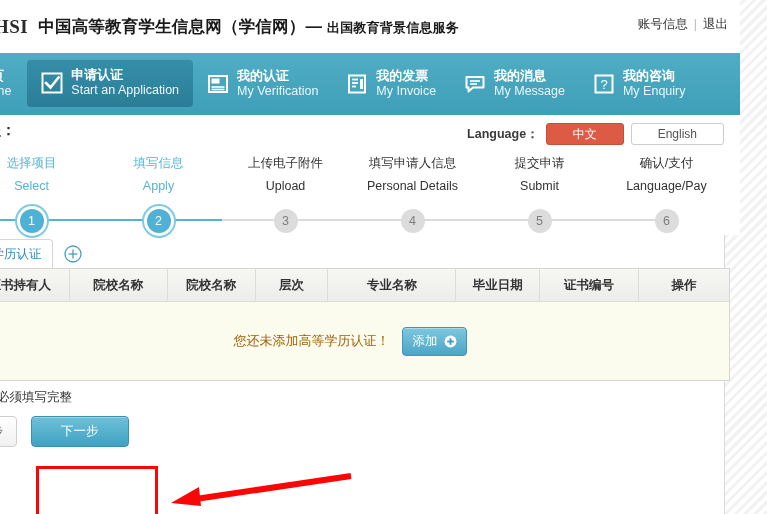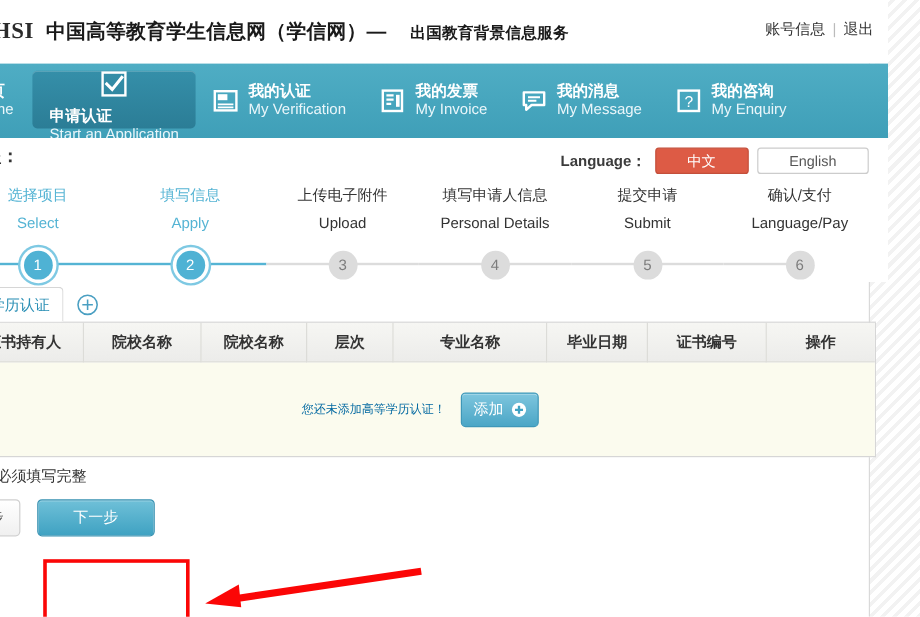--- a/index.html
+++ b/index.html
@@ -74,21 +74,20 @@
     font-size: 16.5px;
     color: #1a1a1a;
     font-weight: 600;
     white-space: nowrap;
     letter-spacing: 0.2px;
   }
   .site-title .sub {
     font-size: 13px;
     font-weight: 600;
     color: #1a1a1a;
-    margin-left: 15px;
   }
   .header-right {
     position: absolute;
     right: 12px;
     top: 16px;
     font-size: 12.5px;
     color: #333;
     white-space: nowrap;
   }
   .header-right a {
@@ -124,21 +123,20 @@
     padding-left: 0;
     margin-left: -22px;
     padding-right: 16px;
   }
   .nav-item.active {
     background: #2f8da8;
     background: linear-gradient(to bottom, #358fa9 0%, #2b7d96 100%);
     border-radius: 4px;
     margin: 6px 0 8px 0;
     box-shadow: inset 0 1px 0 rgba(255,255,255,0.18);
-    flex-direction: column;
   }
   .nav-labels {
     display: flex;
     flex-direction: column;
     justify-content: center;
     line-height: 1.25;
   }
   .nav-cn {
     font-size: 13px;
     font-weight: bold;
@@ -327,22 +325,22 @@
     height: 76px;
     text-align: center;
     vertical-align: middle;
   }
   .empty-inner {
     display: inline-flex;
     align-items: center;
     gap: 12px;
   }
   .empty-msg {
-    color: #0369a1;
-    font-size: 10px;
+    color: #a16207;
+    font-size: 13px;
   }
   .btn-add {
     display: inline-flex;
     align-items: center;
     gap: 6px;
     background: linear-gradient(to bottom, #7ec6de 0%, #4ba6c6 100%);
     border: 1px solid #3e97b8;
     border-radius: 4px;
     color: #ffffff;
     font-size: 12.5px;

